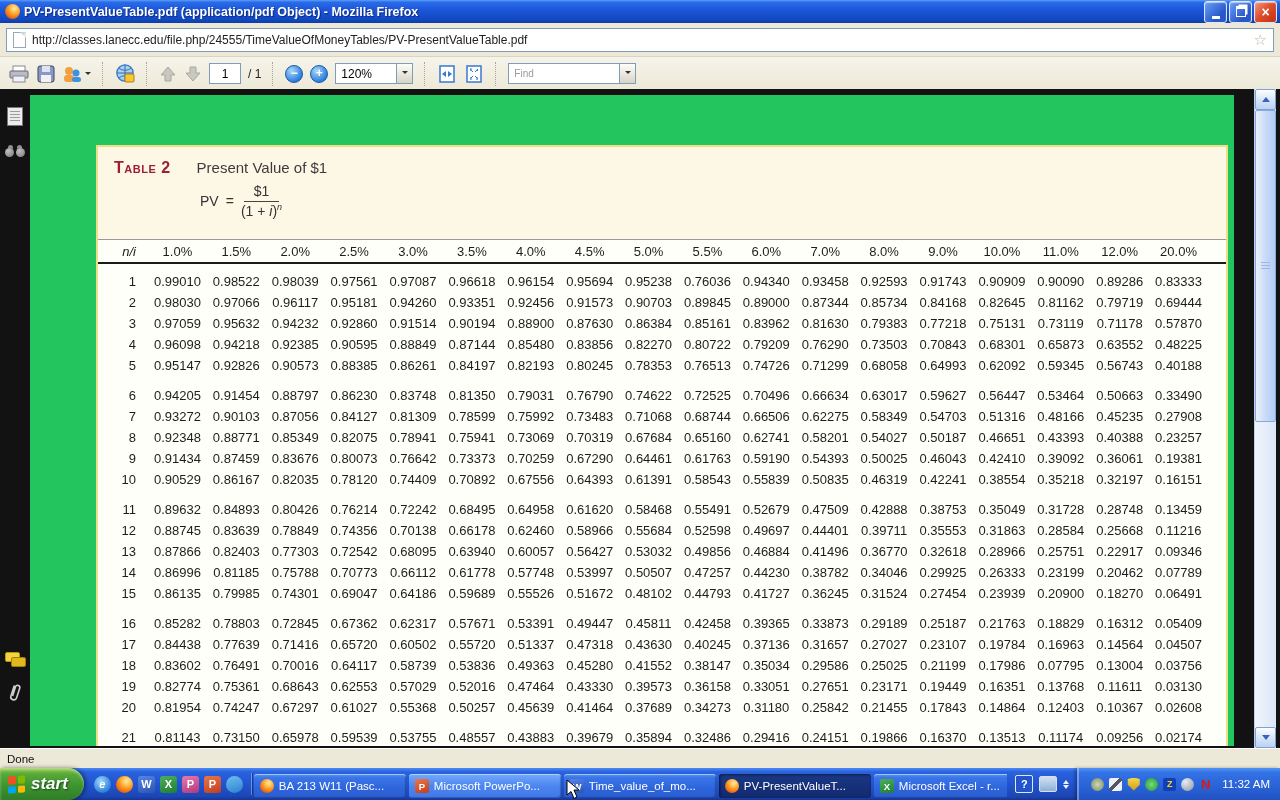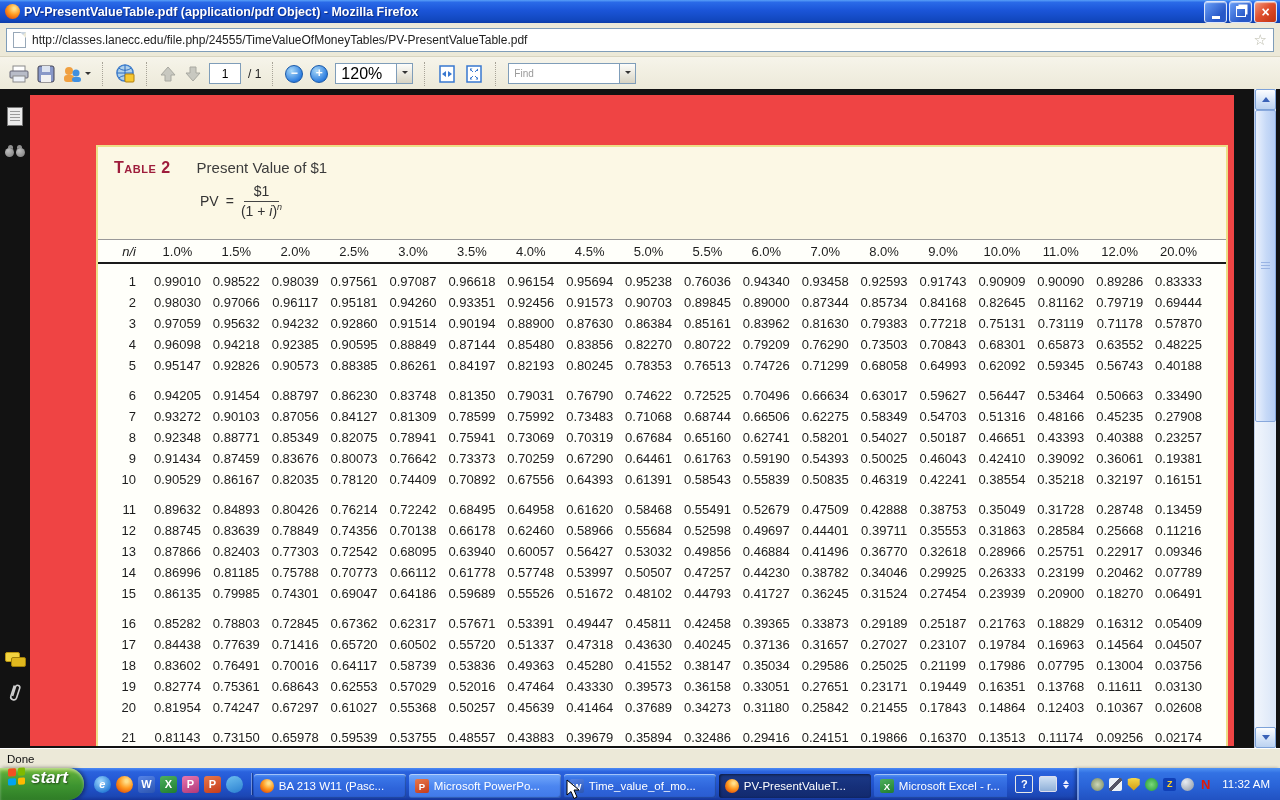--- a/index.html
+++ b/index.html
@@ -35,21 +35,21 @@
     border-bottom:1px solid #a8a48a;}
   .tbtn{display:flex;align-items:center;justify-content:center;flex:none;}
   .sep{width:1px;height:24px;border-left:1px dotted #a8a498;margin:0 4px;flex:none;}
   .dd-caret{width:0;height:0;border:3.5px solid transparent;border-top-color:#333;margin:3px 0 0 3px;}
   .navarrow svg{display:block;}
   .pagebox{width:30px;height:19px;background:#fff;border:1px solid #7f9db9;text-align:center;font-size:12px;
     font-family:"Liberation Sans",sans-serif;padding:0;}
   .pagecount{font-size:12px;color:#222;}
   .zoomball{width:16px;height:16px;border-radius:50%;border:1px solid #1858a8;color:#fff;font-weight:bold;
     font-size:12px;line-height:13px;text-align:center;background:radial-gradient(circle at 35% 30%,#a8d8f8,#2f7fe0 70%,#1a5cb8);}
-  .combo{width:50px;height:19px;background:#fff;border:1px solid #7f9db9;font-size:16px;display:flex;align-items:center;padding:0 5px;}
+  .combo{width:50px;height:19px;background:#fff;border:1px solid #7f9db9;font-size:12px;display:flex;align-items:center;padding:0 5px;}
   .combobtn{width:15px;height:19px;border:1px solid #7f9db9;border-left:none;background:linear-gradient(180deg,#fdfdfb,#d8d4c4);
     display:flex;align-items:center;justify-content:center;}
   .findwrap{display:flex;align-items:center;}
   .findbox{width:100px;height:19px;border:1px solid #7f9db9;background:#fff;font-size:10px;padding:0 5px;
     font-family:"Liberation Sans",sans-serif;}
   .findbox::placeholder{color:#9a9a9a;}
 
   
   .content{position:absolute;top:89px;left:0;right:0;height:659px;background:#121212;}
   .sidebar{position:absolute;left:0;top:0;bottom:0;width:30px;display:flex;flex-direction:column;align-items:center;}
@@ -65,21 +65,21 @@
     background:radial-gradient(circle at 35% 30%,#c0c0c0,#787878);}
   .binoc::before{left:0;box-shadow:1px -5px 0 -2px #909090;}
   .binoc::after{right:0;box-shadow:-1px -5px 0 -2px #909090;}
   .spacer{flex:1;}
   .comments{position:relative;width:20px;height:16px;margin-bottom:14px;}
   .comments::before,.comments::after{content:'';position:absolute;width:13px;height:8px;border-radius:2px;}
   .comments::before{left:0;top:0;background:#f2d440;border:1px solid #b89410;}
   .comments::after{left:6px;top:5px;background:#e0b81e;border:1px solid #a07f08;}
   .clip{margin-bottom:40px;}
 
-  .page{position:absolute;left:30px;top:6px;width:1204px;bottom:2px;background:#ef4444;overflow:hidden;}
+  .page{position:absolute;left:30px;top:6px;width:1204px;bottom:2px;background:#22c55e;overflow:hidden;}
 
   
   .pvbox{position:absolute;left:66px;top:50px;width:1128px;height:700px;border:2px solid #ecdf87;background:#fffffa;}
   .pvhead{height:80px;background:#fcf8e5;padding:12px 0 0 16px;}
   .pvhead-line{display:flex;align-items:baseline;gap:26px;}
   .tbl-label{font-variant:small-caps;font-weight:bold;font-size:16px;color:#9e1d3c;letter-spacing:.5px;}
   .tbl-title{font-size:15px;color:#3c3c3c;}
   .formula{display:flex;align-items:center;gap:7px;margin:6px 0 0 86px;font-size:14px;color:#333;}
   .frac{display:inline-flex;flex-direction:column;align-items:center;line-height:1.25;}
   .num{padding:0 10px;border-bottom:1.3px solid #444;}
@@ -107,21 +107,21 @@
   .sb-thumb::after{content:'';position:absolute;left:5px;right:5px;top:50%;height:8px;margin-top:-4px;
     background:repeating-linear-gradient(180deg,#9ab4e4 0 1px,transparent 1px 3px);}
 
   
   .statusbar{position:absolute;left:0;right:0;top:748px;height:20px;background:#ece9d8;border-top:1px solid #fff;
     display:flex;align-items:center;padding:0 7px;font-size:11.5px;color:#111;}
 
   
   .taskbar{position:absolute;left:0;right:0;top:768px;height:32px;display:flex;align-items:center;
     background:linear-gradient(180deg,#4b8af5 0%,#2a62dd 12%,#2154d0 50%,#1c47b4 88%,#15359a 100%);}
-  .start{height:32px;flex:none;display:flex;gap:6px;padding:0 16px 0 8px;
+  .start{height:32px;flex:none;display:flex;align-items:center;gap:6px;padding:0 16px 0 8px;
     background:linear-gradient(180deg,#8cc63f 0%,#57a838 20%,#3d9430 55%,#2f7d26 100%);
     border-radius:0 16px 16px 0;box-shadow:2px 0 4px rgba(0,0,0,.45),inset 0 2px 3px rgba(255,255,255,.4);
     color:#fff;font-weight:bold;font-style:italic;font-size:17px;text-shadow:1px 1px 2px rgba(0,0,0,.55);}
   .winflag{width:17px;height:17px;display:grid;grid-template-columns:1fr 1fr;grid-template-rows:1fr 1fr;gap:2px;transform:skewY(-5deg);}
   .winflag span{border-radius:1.5px;}
   .fl1{background:#f25022;} .fl2{background:#7fba00;} .fl3{background:#00a4ef;} .fl4{background:#ffb900;}
   .quick{display:flex;align-items:center;gap:5px;margin:0 6px 0 10px;flex:none;}
   .qicon{width:17px;height:17px;border-radius:3px;display:inline-flex;align-items:center;justify-content:center;
     color:#fff;font-size:11px;font-weight:bold;}
   .qsep{width:1px;height:22px;background:rgba(255,255,255,.35);box-shadow:1px 0 0 rgba(0,0,0,.3);margin:0 2px;}

